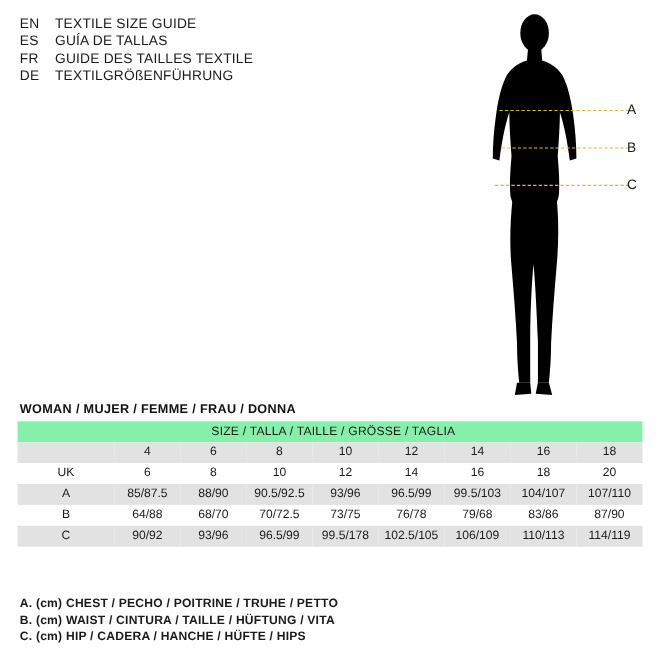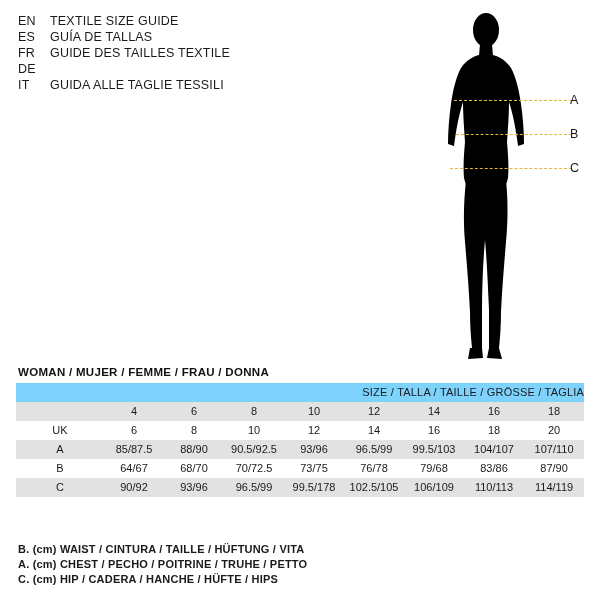--- a/index.html
+++ b/index.html
@@ -86,22 +86,22 @@
     font-size: 11px;
   }
   table.size-table td {
     padding: 2px 0 2px 0;
     text-align: center;
     color: #1a1a1a;
     height: 15px;
     line-height: 13px;
   }
   tr.header-row td {
-    background: #7dd3fc;
-    text-align: right;
+    background: #86efac;
+    text-align: center;
     padding-left: 6px;
     font-size: 11px;
     letter-spacing: 0.2px;
   }
   tr.shaded td {
     background: #e2e2e2;
   }
   tr.plain td {
     background: #ffffff;
   }
@@ -136,24 +136,21 @@
   <div class="lang-row">
     <div class="lang-code">ES</div>
     <div class="lang-text">GUÍA DE TALLAS</div>
   </div>
   <div class="lang-row">
     <div class="lang-code">FR</div>
     <div class="lang-text">GUIDE DES TAILLES TEXTILE</div>
   </div>
   <div class="lang-row">
     <div class="lang-code">DE</div>
-  </div>
-  <div class="lang-row">
-    <div class="lang-code">IT</div>
-    <div class="lang-text">GUIDA ALLE TAGLIE TESSILI</div>
+    <div class="lang-text">TEXTILGRÖßENFÜHRUNG</div>
   </div>
 </div>
 
 <div class="figure-wrap">
   <svg class="figure-svg" width="170" height="372" viewBox="0 0 170 372">
 
     <ellipse cx="66" cy="26" rx="13" ry="17" fill="#000000"></ellipse>
 
     <path d="M60,40 L72,40 L73,52 L59,52 Z" fill="#000000"></path>
 
@@ -255,21 +252,21 @@
         <td>90.5/92.5</td>
         <td>93/96</td>
         <td>96.5/99</td>
         <td>99.5/103</td>
         <td>104/107</td>
         <td>107/110</td>
       </tr>
 
       <tr class="plain">
         <td class="rowlabel">B</td>
-        <td>64/67</td>
+        <td>64/88</td>
         <td>68/70</td>
         <td>70/72.5</td>
         <td>73/75</td>
         <td>76/78</td>
         <td>79/68</td>
         <td>83/86</td>
         <td>87/90</td>
       </tr>
 
       <tr class="shaded">
@@ -281,16 +278,16 @@
         <td>102.5/105</td>
         <td>106/109</td>
         <td>110/113</td>
         <td>114/119</td>
       </tr>
     </tbody>
   </table>
 </div>
 
 <div class="footnotes">
+  <div class="footnote">A. (cm) CHEST / PECHO / POITRINE / TRUHE / PETTO</div>
   <div class="footnote">B. (cm) WAIST / CINTURA / TAILLE / HÜFTUNG / VITA</div>
-  <div class="footnote">A. (cm) CHEST / PECHO / POITRINE / TRUHE / PETTO</div>
   <div class="footnote">C. (cm) HIP / CADERA / HANCHE / HÜFTE / HIPS</div>
 </div>
 
 </body></html>

